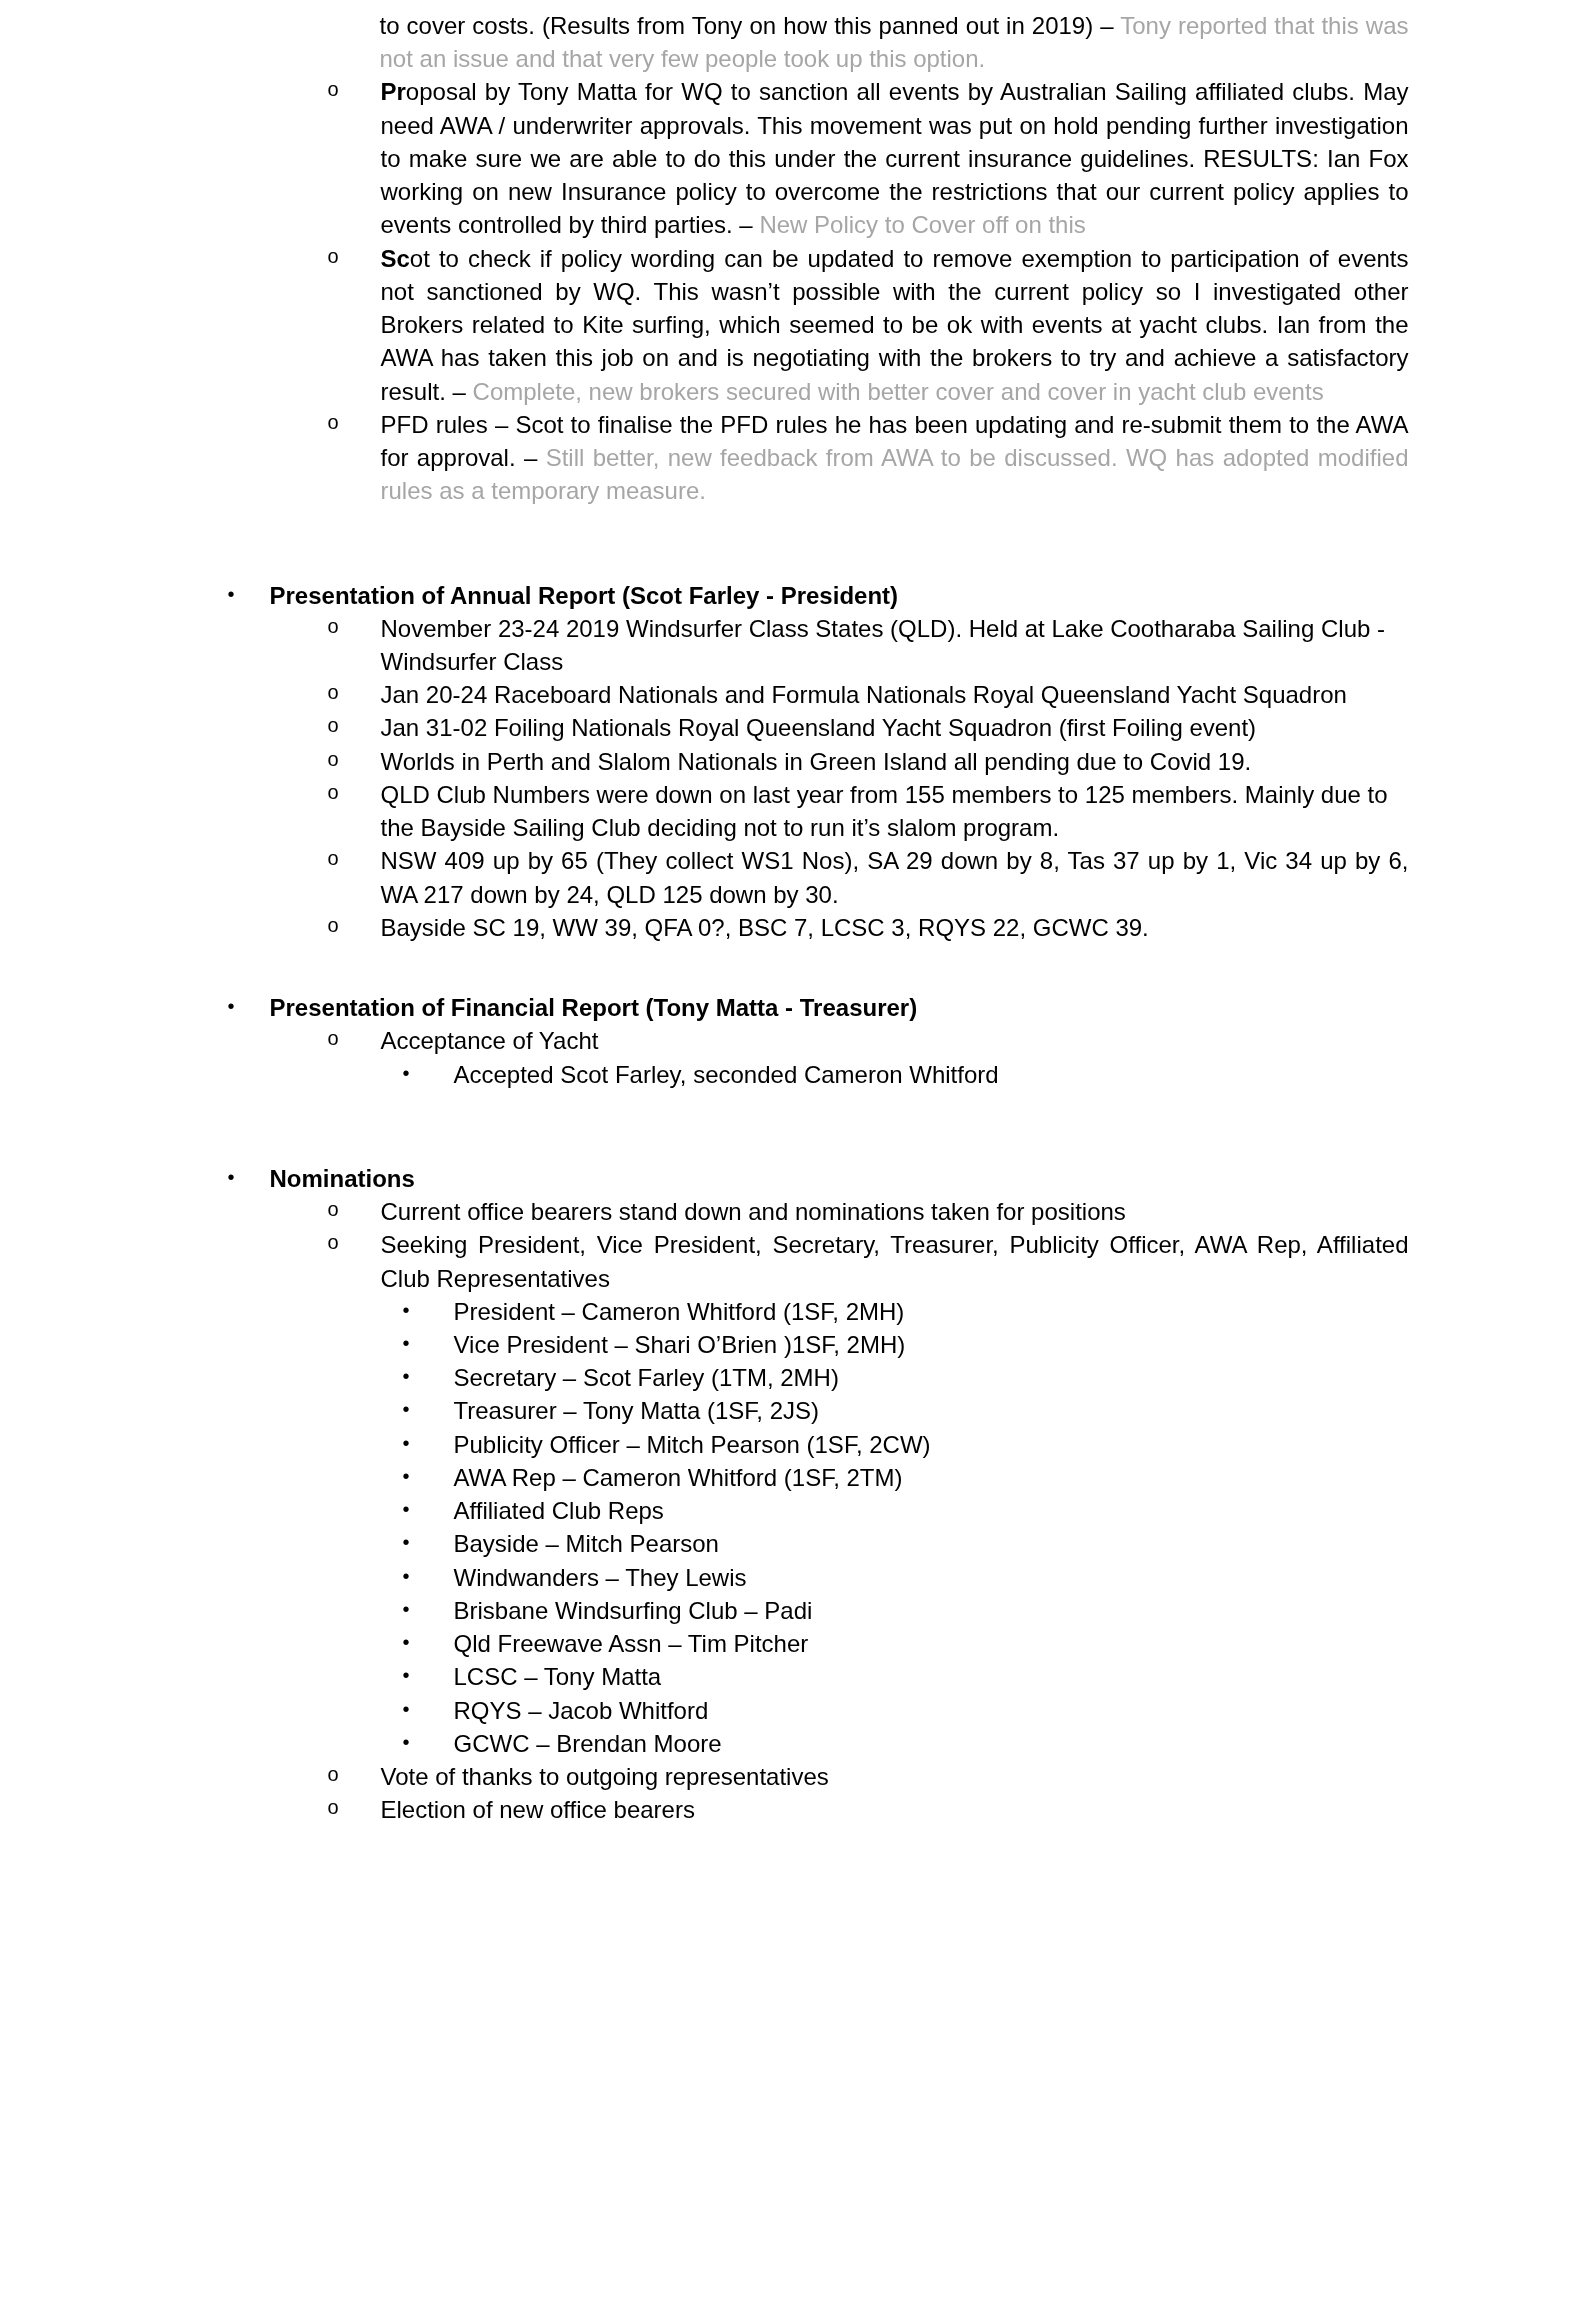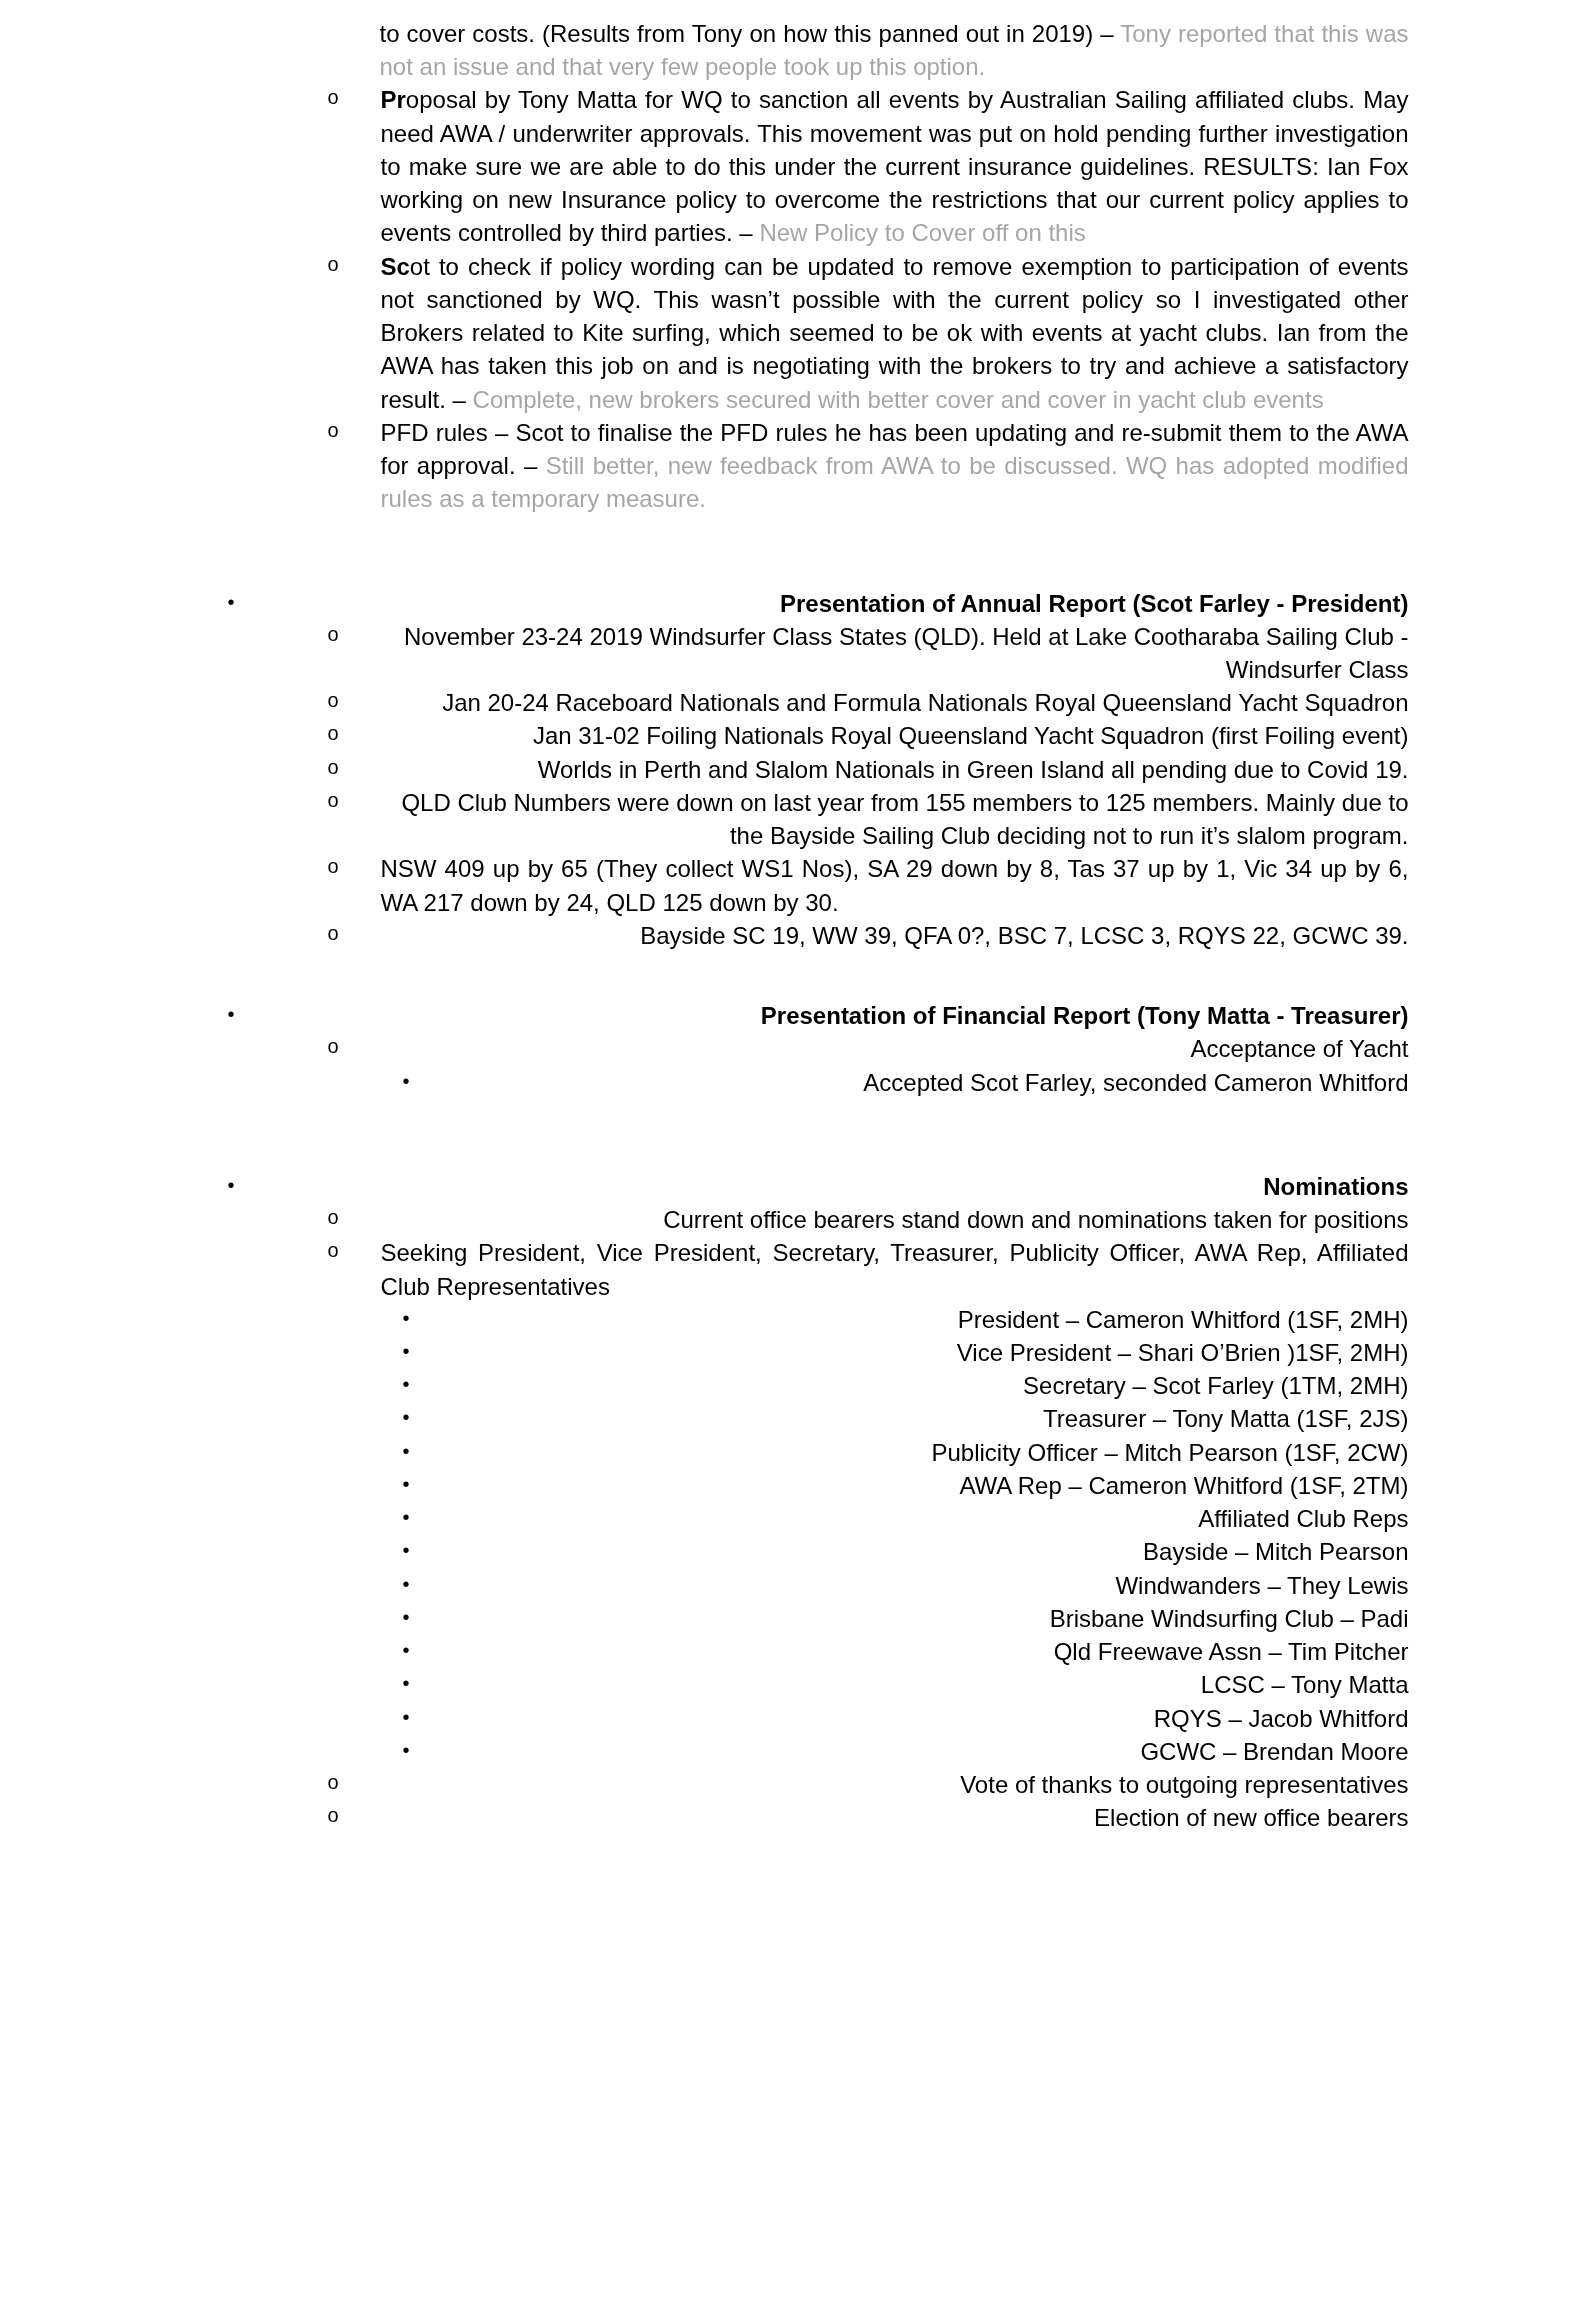--- a/index.html
+++ b/index.html
@@ -10,39 +10,39 @@
   body {
     font-family: "Liberation Sans", sans-serif;
     color: #000000;
   }
   .page {
     width: 1581px;
     min-height: 2317px;
     background: #ffffff;
     position: relative;
     box-sizing: border-box;
-    padding: 8px 55px 0px 55px;
+    padding: 0px 55px 0px 55px;
   }
   .content {
     width: 1236px;
     margin: 0 auto;
     padding-top: 9px;
   }
   
   .lvl1, .lvl2, .lvl3 {
     font-size: 24px;
     line-height: 1.385;
   }
   .para {
     margin: 0;
     padding: 0;
     text-align: justify;
     text-justify: inter-word;
   }
-  .nojust { text-align: right; }
+  .nojust { text-align: left; }
 
   
   .lvl1 {
     display: flex;
     align-items: flex-start;
     margin-left: 55px;
     margin-top: 0;
   }
   .lvl1 .bullet {
     width: 42px;

